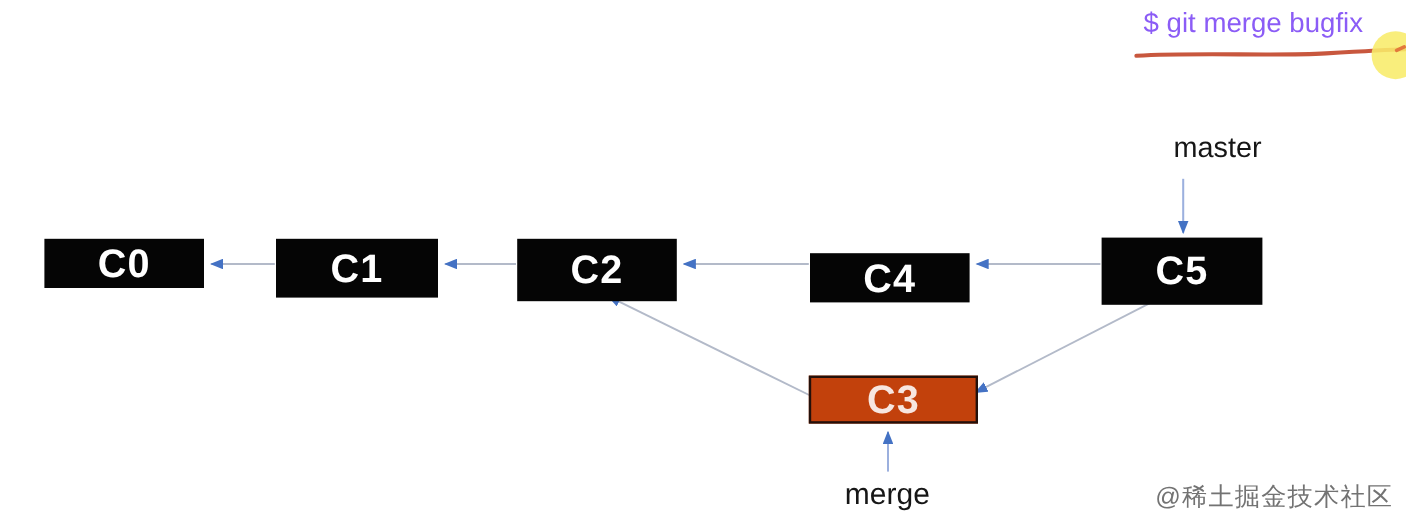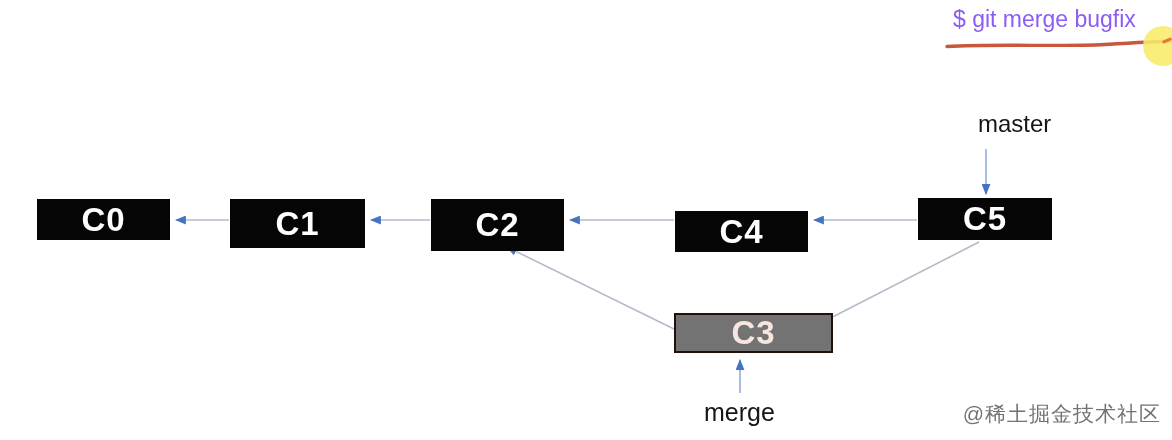--- a/index.html
+++ b/index.html
@@ -31,24 +31,24 @@
     justify-content: center;
     font-size: 33px;
     font-weight: 600;
     letter-spacing: 1px;
     box-sizing: border-box;
   }
   #node-c0 { left: 37px;  top: 199px; width: 133px; height: 41px; }
   #node-c1 { left: 230px; top: 199px; width: 135px; height: 49px; }
   #node-c2 { left: 431px; top: 199px; width: 133px; height: 52px; }
   #node-c4 { left: 675px; top: 199px; width: 133px; height: 41px; margin-top: 12px; }
-  #node-c5 { left: 918px; top: 198px; width: 134px; height: 42px; }
+  #node-c5 { left: 918px; top: 198px; width: 134px; height: 56px; }
   #node-c3 {
-    left: 674px; top: 313px; width: 159px; height: 40px;
-    background: #737373;
+    left: 674px; top: 313px; width: 141px; height: 40px;
+    background: #c2410c;
     border: 2.5px solid #24100a;
     color: #f7e6e0;
   }
   .branch-label {
     position: absolute;
     z-index: 2;
     color: #161616;
     font-size: 24px;
   }
   #label-master { left: 978px; top: 110px; }

